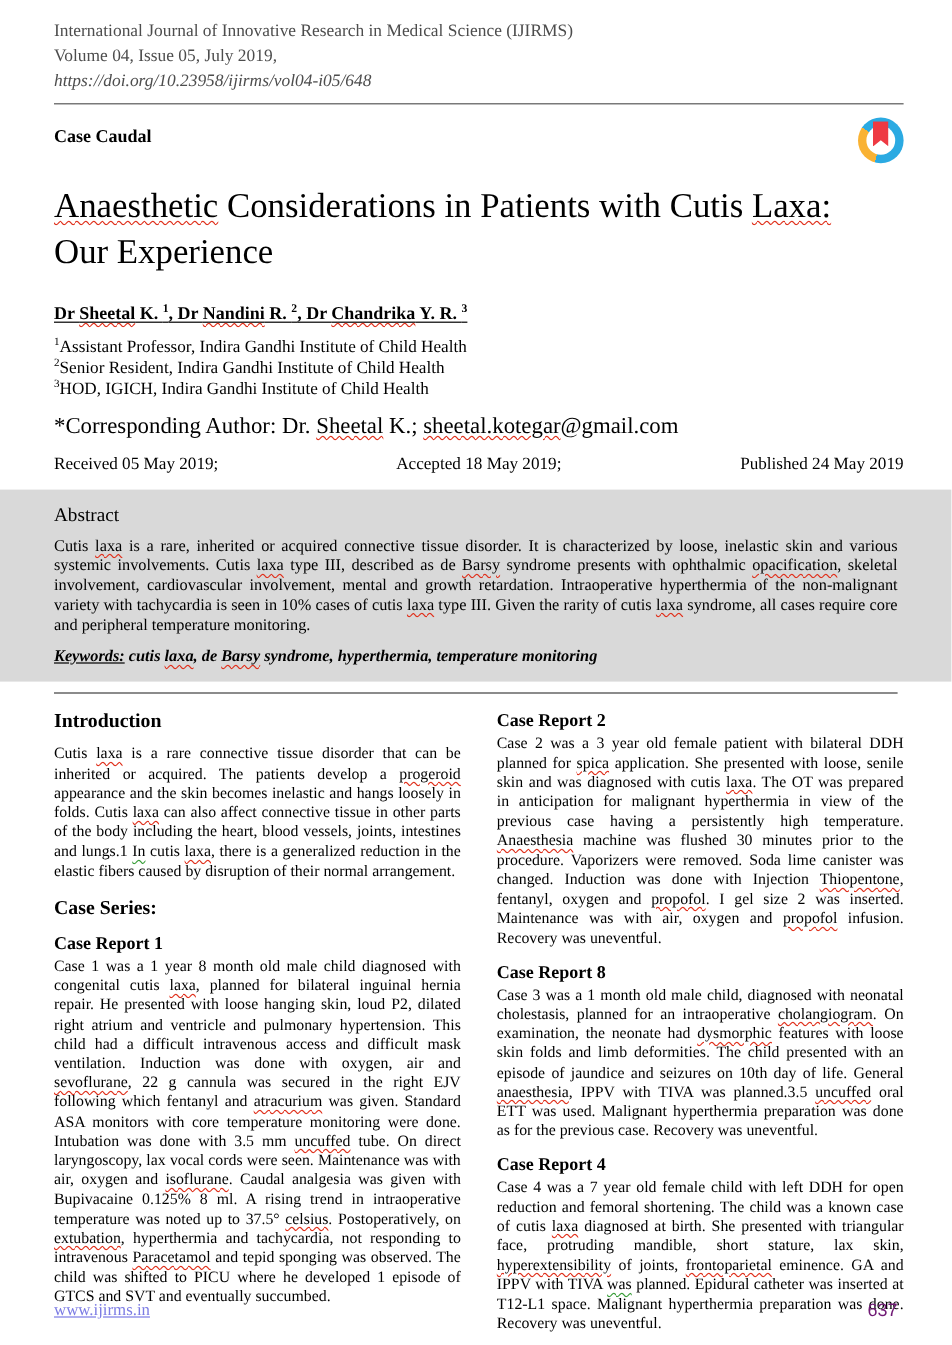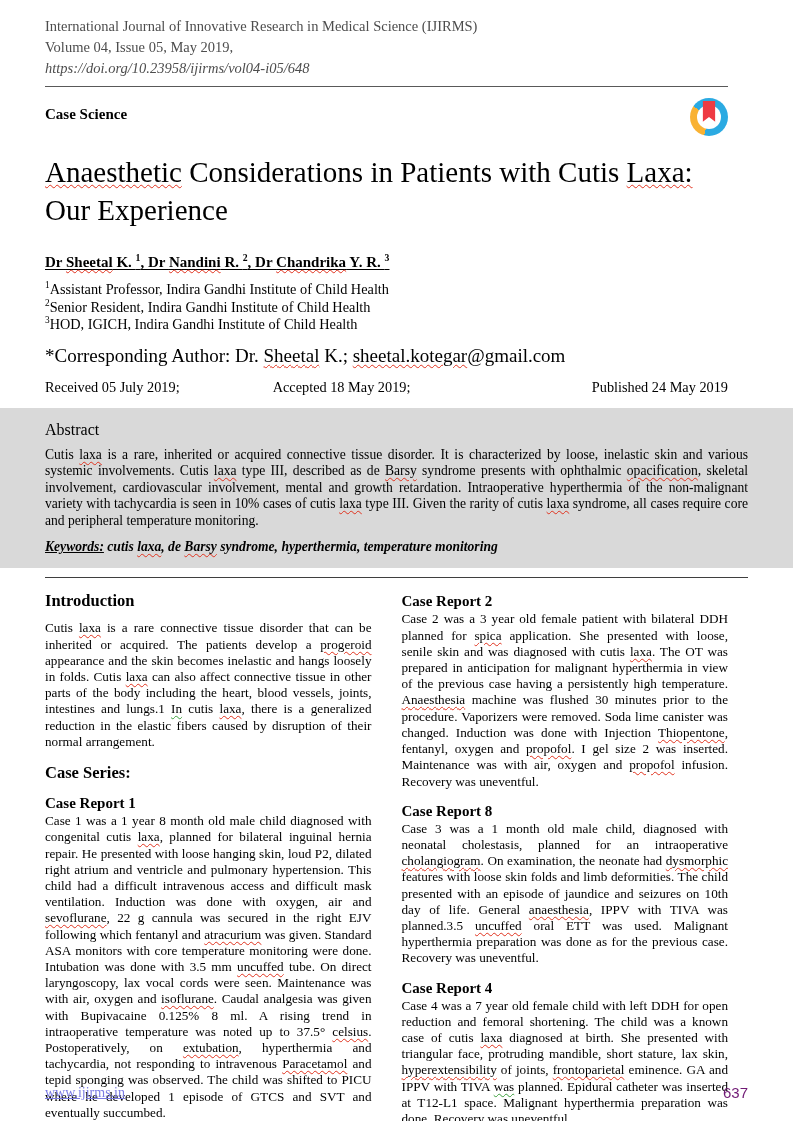--- a/index.html
+++ b/index.html
@@ -2,21 +2,21 @@
 <html><head>
 <meta charset="utf-8">
 <style>
   * { box-sizing: border-box; }
   html,body { margin:0; padding:0; }
   body {
     width:793px; height:1121px; position:relative; overflow:hidden;
     background:#ffffff; color:#000;
     font-family:"Liberation Serif", serif;
   }
-  .pad { padding-left:45px; padding-right:65px; }
+  .pad { padding-left:45px; padding-right:40px; }
 
   
   .hdr { padding-top:16px; }
   .hdr-line { font-size:14.5px; line-height:21px; color:#4d4d4d; }
   .hdr-doi { font-style:italic; color:#4d4d4d; cursor:pointer; }
   .top-rule { border:none; border-top:1.5px solid #595959; margin:7px 0 0 0; }
   .type-row { display:flex; justify-content:space-between; align-items:flex-start; margin-top:11px; }
   .article-type { font-weight:bold; font-size:15px; padding-top:8px; }
 
   
@@ -30,21 +30,21 @@
 
   
   .title { font-size:29px; line-height:38px; font-weight:400; max-width:690px; margin-top:17px; }
   .authors { margin-top:24px; font-weight:bold; font-size:15px; line-height:19px;
     text-decoration:underline; text-underline-offset:2px; }
   .affils { margin-top:9px; }
   .affil { font-size:14.3px; line-height:17.5px; }
   .corr { font-size:19px; line-height:17.5px; margin-top:13px; }
   .dates { display:flex; margin-top:15px; font-size:14.3px; line-height:17.5px; }
   .dates span:nth-child(1){ flex:1; text-align:left; }
-  .dates span:nth-child(2){ flex:1; }
+  .dates span:nth-child(2){ flex:1; text-align:center; }
   .dates span:nth-child(3){ flex:1; text-align:right; }
 
   
   .abstract-band { background:#d9d9d9; margin-top:11px; padding:12px 45px 13px 45px; }
   .abstract-band h2 { font-size:16px; line-height:19px; margin:0; font-weight:normal; }
   .abstract-band p { margin:8px 0 0 0; font-size:13.6px; line-height:16.6px; text-align:justify; }
   .keywords { margin-top:10px; font-style:italic; font-weight:bold; font-size:13.6px; line-height:16px; }
 
   .divider { border:none; border-top:1.5px solid #3f3f3f; margin:9px 45px 0 45px; }
 
@@ -69,25 +69,25 @@
   .sq-grn { text-decoration-line:underline; text-decoration-style:wavy;
     text-decoration-color:#3a9e3a; text-decoration-thickness:1px; text-underline-offset:2px; }
   .sup { vertical-align:super; font-size:0.65em; line-height:0; }
   .ul { text-decoration:underline; }
 </style>
 </head>
 <body>
 
 <div class="pad hdr">
   <div class="hdr-line">International Journal of Innovative Research in Medical Science (IJIRMS)</div>
-  <div class="hdr-line">Volume 04, Issue 05, May 2019,</div>
+  <div class="hdr-line">Volume 04, Issue 05, July 2019,</div>
   <div class="hdr-line hdr-doi">https://doi.org/10.23958/ijirms/vol04-i05/648</div>
   <hr class="top-rule">
   <div class="type-row">
-    <div class="article-type">Case Science</div>
+    <div class="article-type">Case Caudal</div>
     <div class="logo">
       <span class="logo-ring"></span>
       <span class="logo-bookmark"></span>
     </div>
   </div>
 </div>
 
 <div class="pad">
   <h1 class="title"><span class="sq-red">Anaesthetic</span><span> Considerations in Patients with Cutis </span><span class="sq-red">Laxa:</span><span> Our Experience</span></h1>
 
@@ -95,21 +95,21 @@
 
   <div class="affils">
     <div class="affil"><span class="sup">1</span><span>Assistant Professor, Indira Gandhi Institute of Child Health</span></div>
     <div class="affil"><span class="sup">2</span><span>Senior Resident, Indira Gandhi Institute of Child Health</span></div>
     <div class="affil"><span class="sup">3</span><span>HOD, IGICH, Indira Gandhi Institute of Child Health</span></div>
   </div>
 
   <div class="corr"><span>*Corresponding Author: Dr. </span><span class="sq-red">Sheetal</span><span> K.; </span><span class="sq-red">sheetal.kotegar</span><span>@gmail.com</span></div>
 
   <div class="dates">
-    <span>Received 05 July 2019;</span>
+    <span>Received 05 May 2019;</span>
     <span>Accepted 18 May 2019;</span>
     <span>Published 24 May 2019</span>
   </div>
 </div>
 
 <div class="abstract-band">
   <h2>Abstract</h2>
   <p><span>Cutis </span><span class="sq-red">laxa</span><span> is a rare, inherited or acquired connective tissue disorder. It is characterized by loose, inelastic skin and various systemic involvements. Cutis </span><span class="sq-red">laxa</span><span> type III, described as de </span><span class="sq-red">Barsy</span><span> syndrome presents with ophthalmic </span><span class="sq-red">opacification</span><span>, skeletal involvement, cardiovascular involvement, mental and growth retardation. Intraoperative hyperthermia of the non-malignant variety with tachycardia is seen in 10% cases of cutis </span><span class="sq-red">laxa</span><span> type III. Given the rarity of cutis </span><span class="sq-red">laxa</span><span> syndrome, all cases require core and peripheral temperature monitoring.</span></p>
   <div class="keywords"><span class="ul">Keywords:</span><span> cutis </span><span class="sq-red">laxa</span><span>, de </span><span class="sq-red">Barsy</span><span> syndrome, hyperthermia, temperature monitoring</span></div>
 </div>

